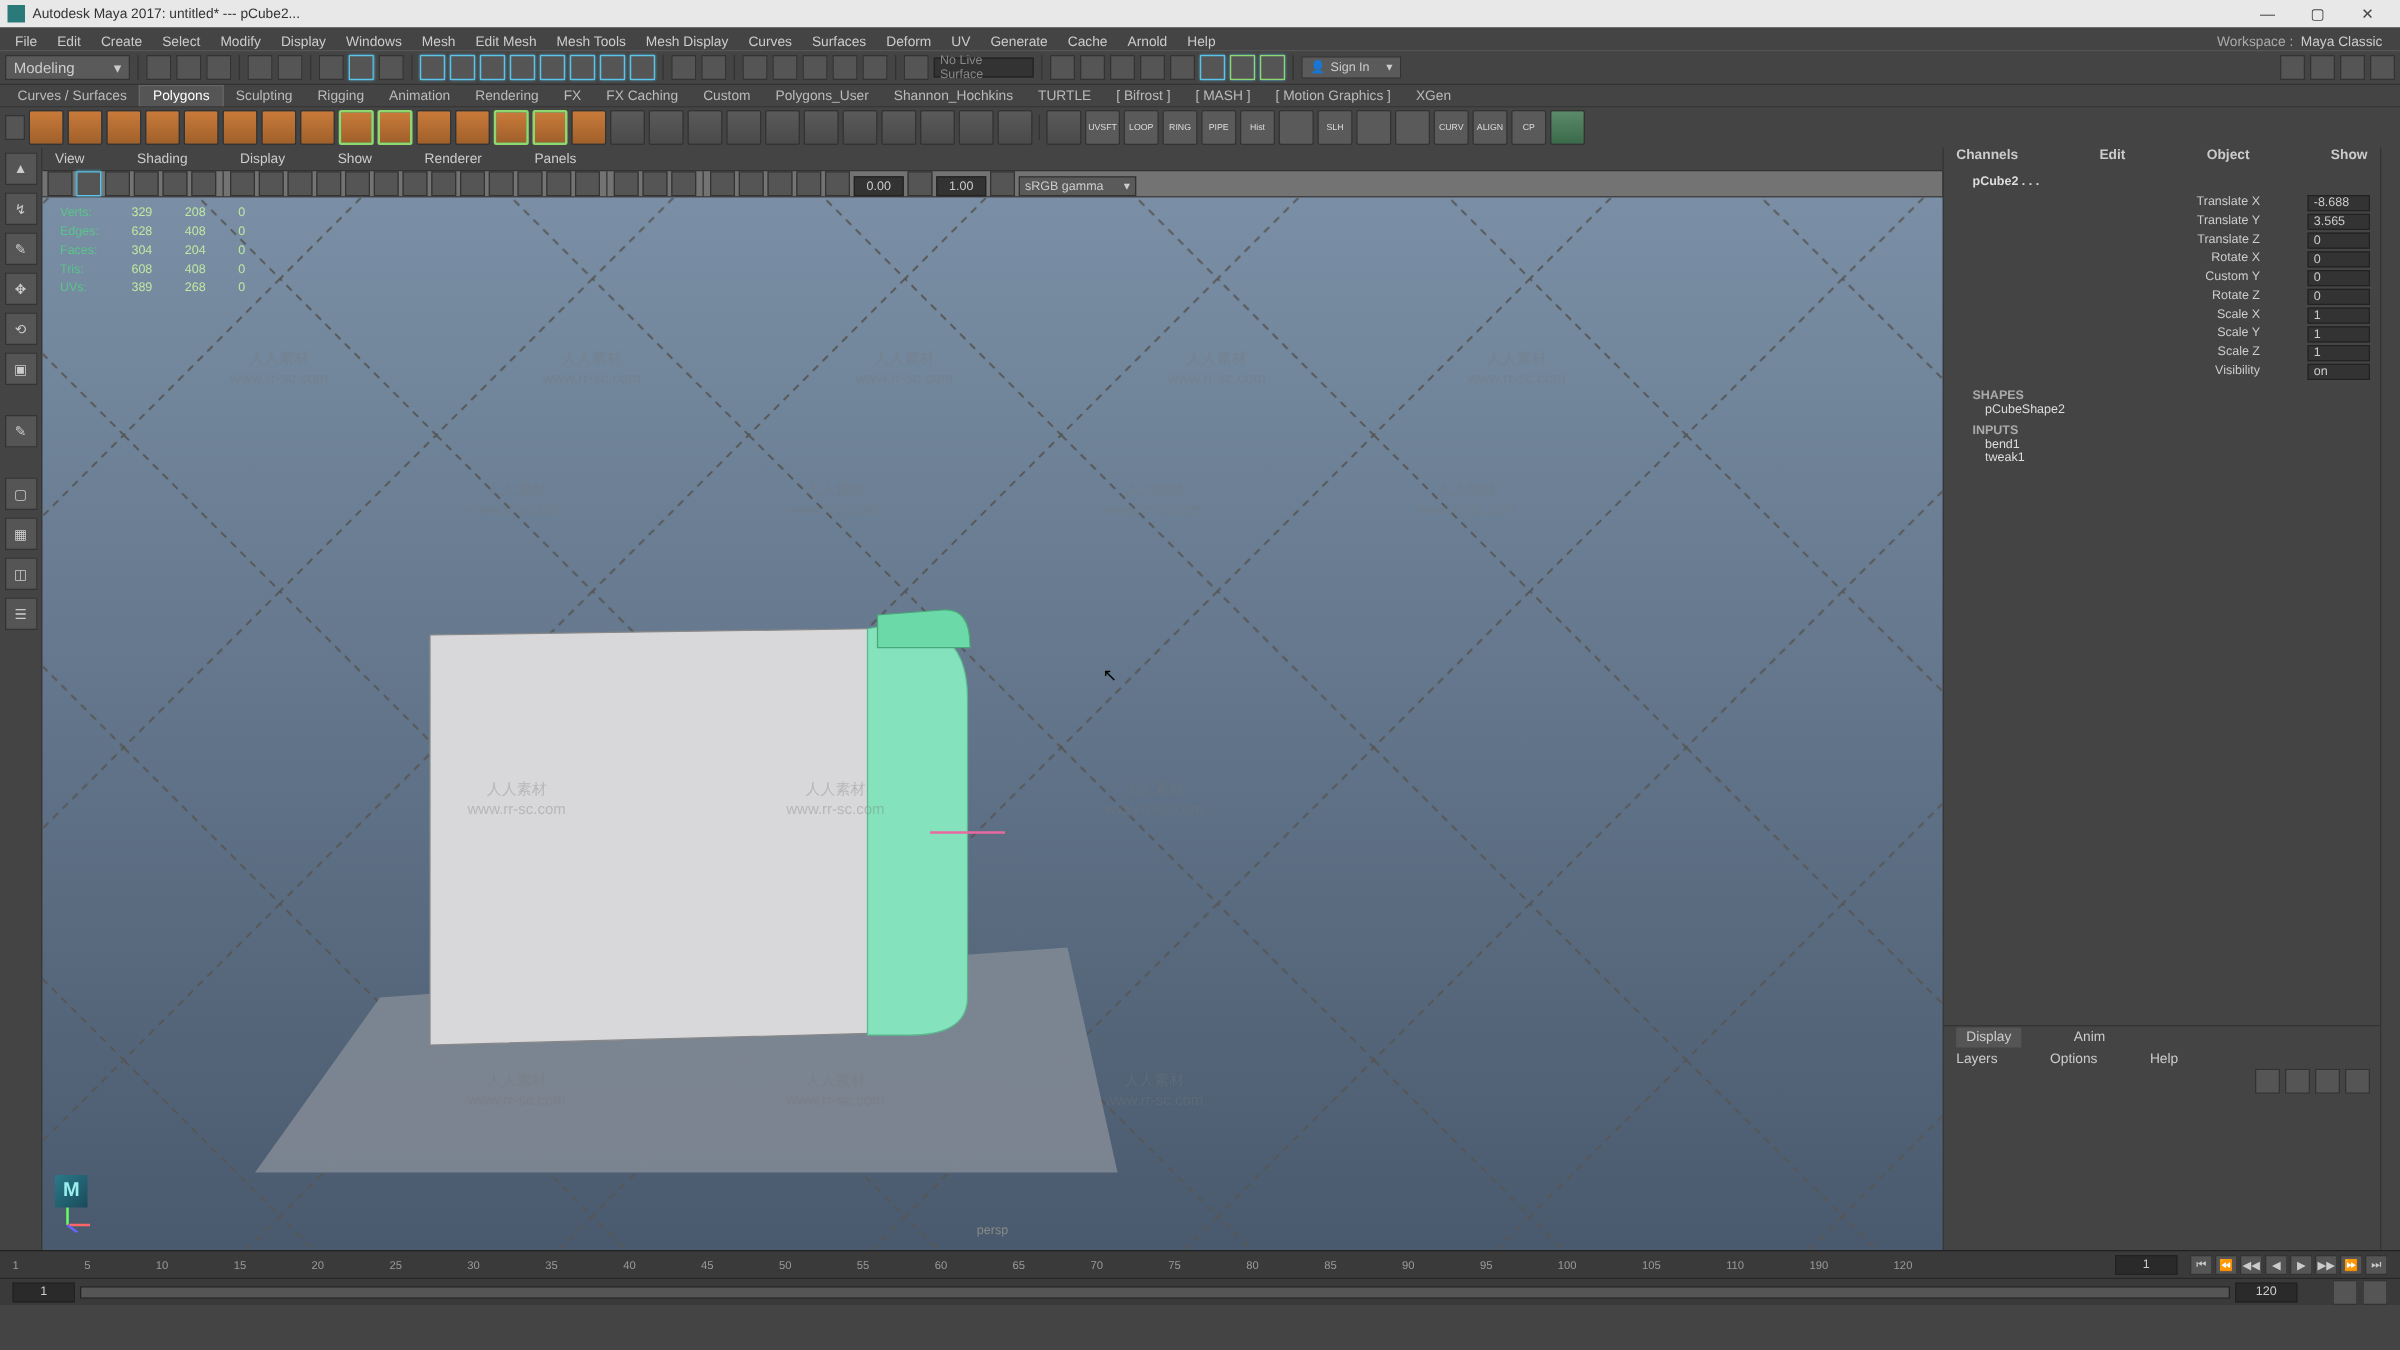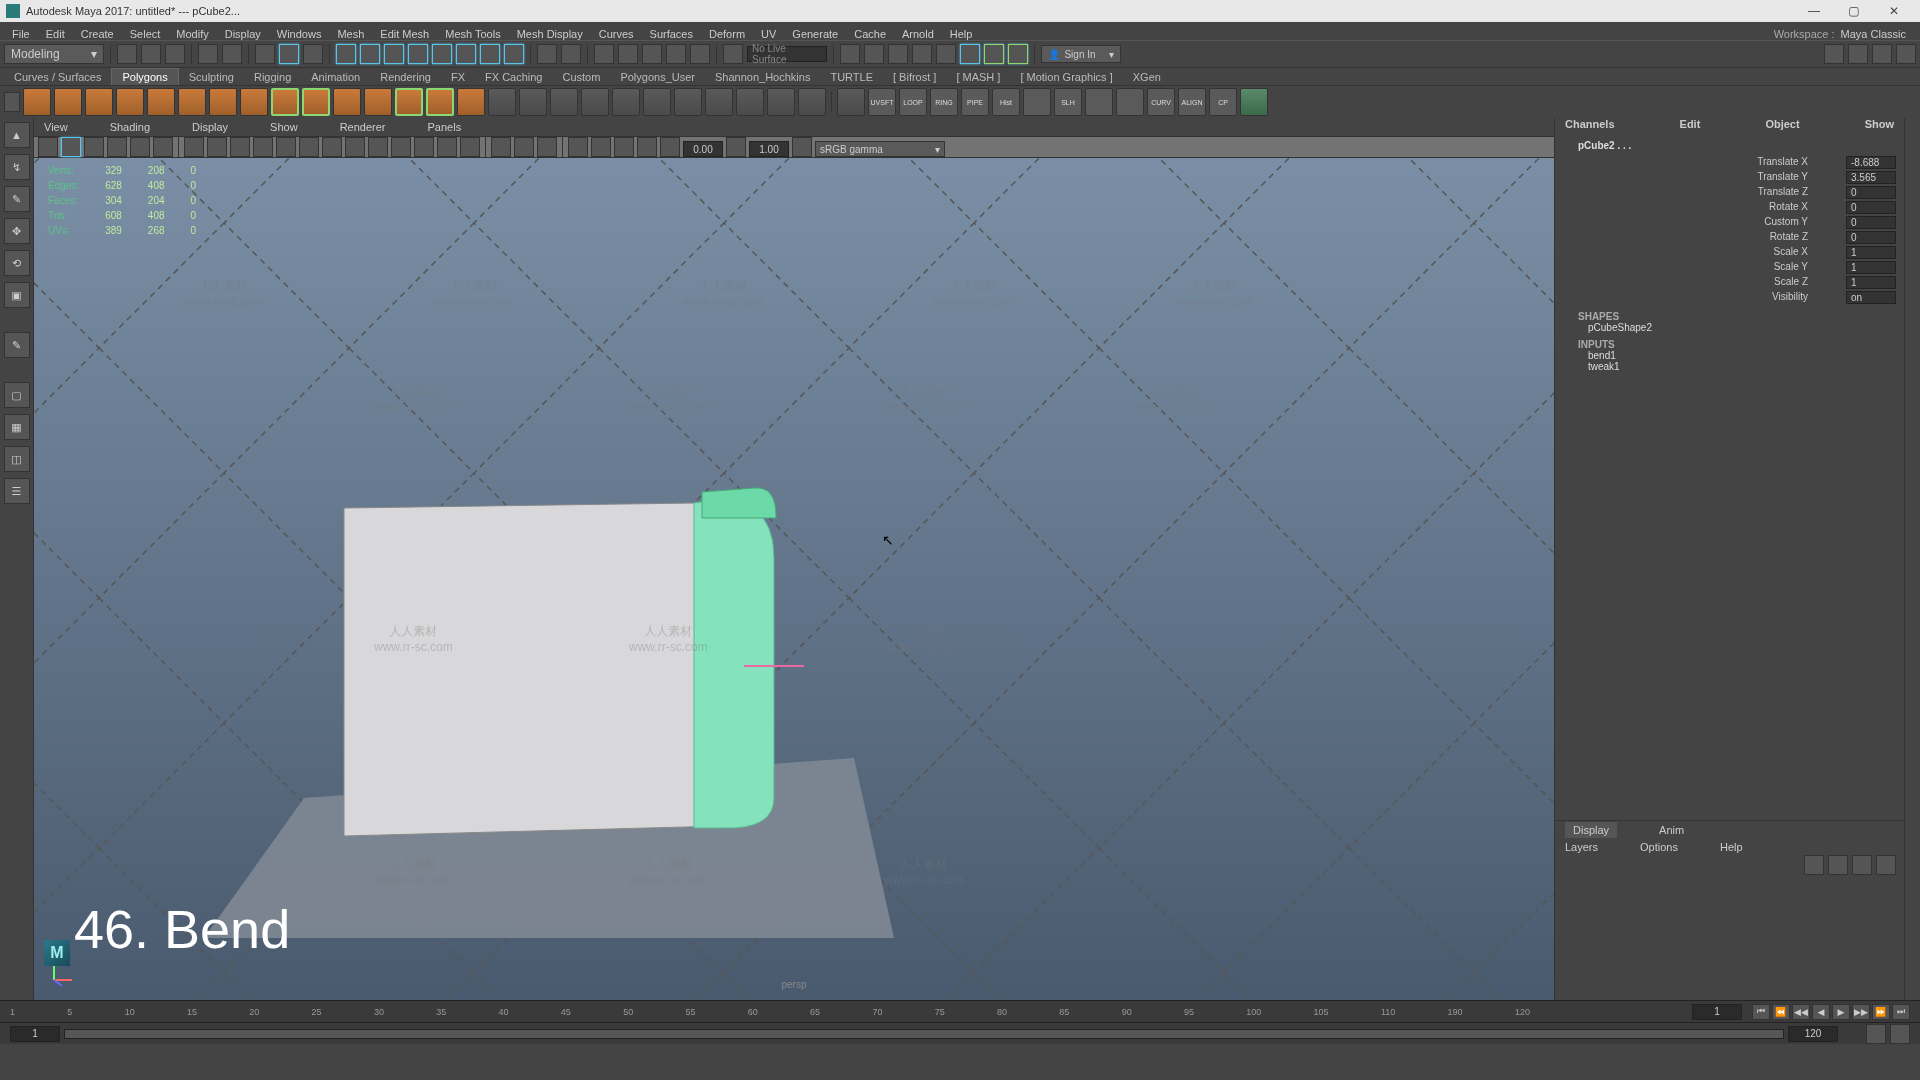--- a/index.html
+++ b/index.html
@@ -25,21 +25,21 @@
 .shelficon.orange { background: linear-gradient(#c97a3a,#a0602a); }
 .shelficon.hl { border: 2px solid #8fd86f; }
 .shelficon.lbl { background: #5a5a5a; font-size: 7px; color: #ddd; display: flex; flex-direction: column; align-items: center; justify-content: center; text-align: center; line-height: 1; }
 .mainarea { display: flex; height: 882px; }
 .toolbox { width: 34px; background: #444; border-right: 1px solid #333; display: flex; flex-direction: column; align-items: center; padding: 4px 0; gap: 6px; }
 .toolbtn { width: 26px; height: 26px; background: #555; border: 1px solid #333; display: flex; align-items: center; justify-content: center; }
 .viewport-wrap { flex: 1; display: flex; flex-direction: column; }
 .panel-menu { height: 18px; background: #444; display: flex; align-items: center; padding: 0 10px; gap: 14px; font-size: 11px; }
 .panel-tool { height: 22px; background: #737373; display: flex; align-items: flex-end; padding: 0 4px; gap: 3px; border-top: 1px solid #333; border-bottom: 1px solid #333; }
 .numfield { width: 40px; height: 16px; background: #333; border: 1px solid #222; color: #ccc; font-size: 10px; text-align: center; }
-.gammasel { width: 130px; height: 16px; background: #5a5a5a; border: 1px solid #333; font-size: 10px; padding: 0 4px; display: flex; align-items: center; }
+.gammasel { width: 94px; height: 16px; background: #5a5a5a; border: 1px solid #333; font-size: 10px; padding: 0 4px; display: flex; align-items: center; }
 .viewport { flex: 1; position: relative; background: linear-gradient(#7a8fa5 0%, #4a5a6e 100%); overflow: hidden; }
 .hud { position: absolute; top: 4px; left: 12px; font-size: 10px; color: #c0e8a0; }
 .hud table td { padding: 1px 24px 1px 0; }
 .hud .lbl { color: #5bc48a; }
 .lesson { position: absolute; bottom: 40px; left: 40px; font-size: 54px; color: #fff; font-weight: 300; }
 .persp { position: absolute; bottom: 10px; left: 50%; transform: translateX(-50%); font-size: 10px; color: #888; }
 .axis { position: absolute; bottom: 14px; left: 14px; width: 30px; height: 30px; }
 .mcursor { position: absolute; top: 374px; left: 848px; font-size: 14px; color: #000; pointer-events: none; }
 .rightpane { width: 350px; background: #444; border-left: 1px solid #333; display: flex; flex-direction: column; }
 .rtabs { height: 18px; display: flex; align-items: flex-start; gap: 26px; padding: 0 10px; font-size: 11px; font-weight: bold; }
@@ -464,21 +464,20 @@
               </tr>
               <tr>
                 <td class="lbl">UVs:</td>
                 <td>389</td>
                 <td>268</td>
                 <td>0</td>
               </tr>
             </tbody>
           </table>
       </div>
-      <div class="lesson">46. Bend</div>
       <div class="persp">persp</div>
       <div class="mcursor">↖</div>
       <div class="axis">
         <svg width="30" height="30">
             <line x1="6" y1="24" x2="6" y2="6" stroke="#6f6" stroke-width="2"></line>
             <line x1="6" y1="24" x2="24" y2="24" stroke="#f66" stroke-width="2"></line>
             <line x1="6" y1="24" x2="14" y2="30" stroke="#66f" stroke-width="2"></line>
           </svg>
       </div>
       <div class="mlogo">M</div>

